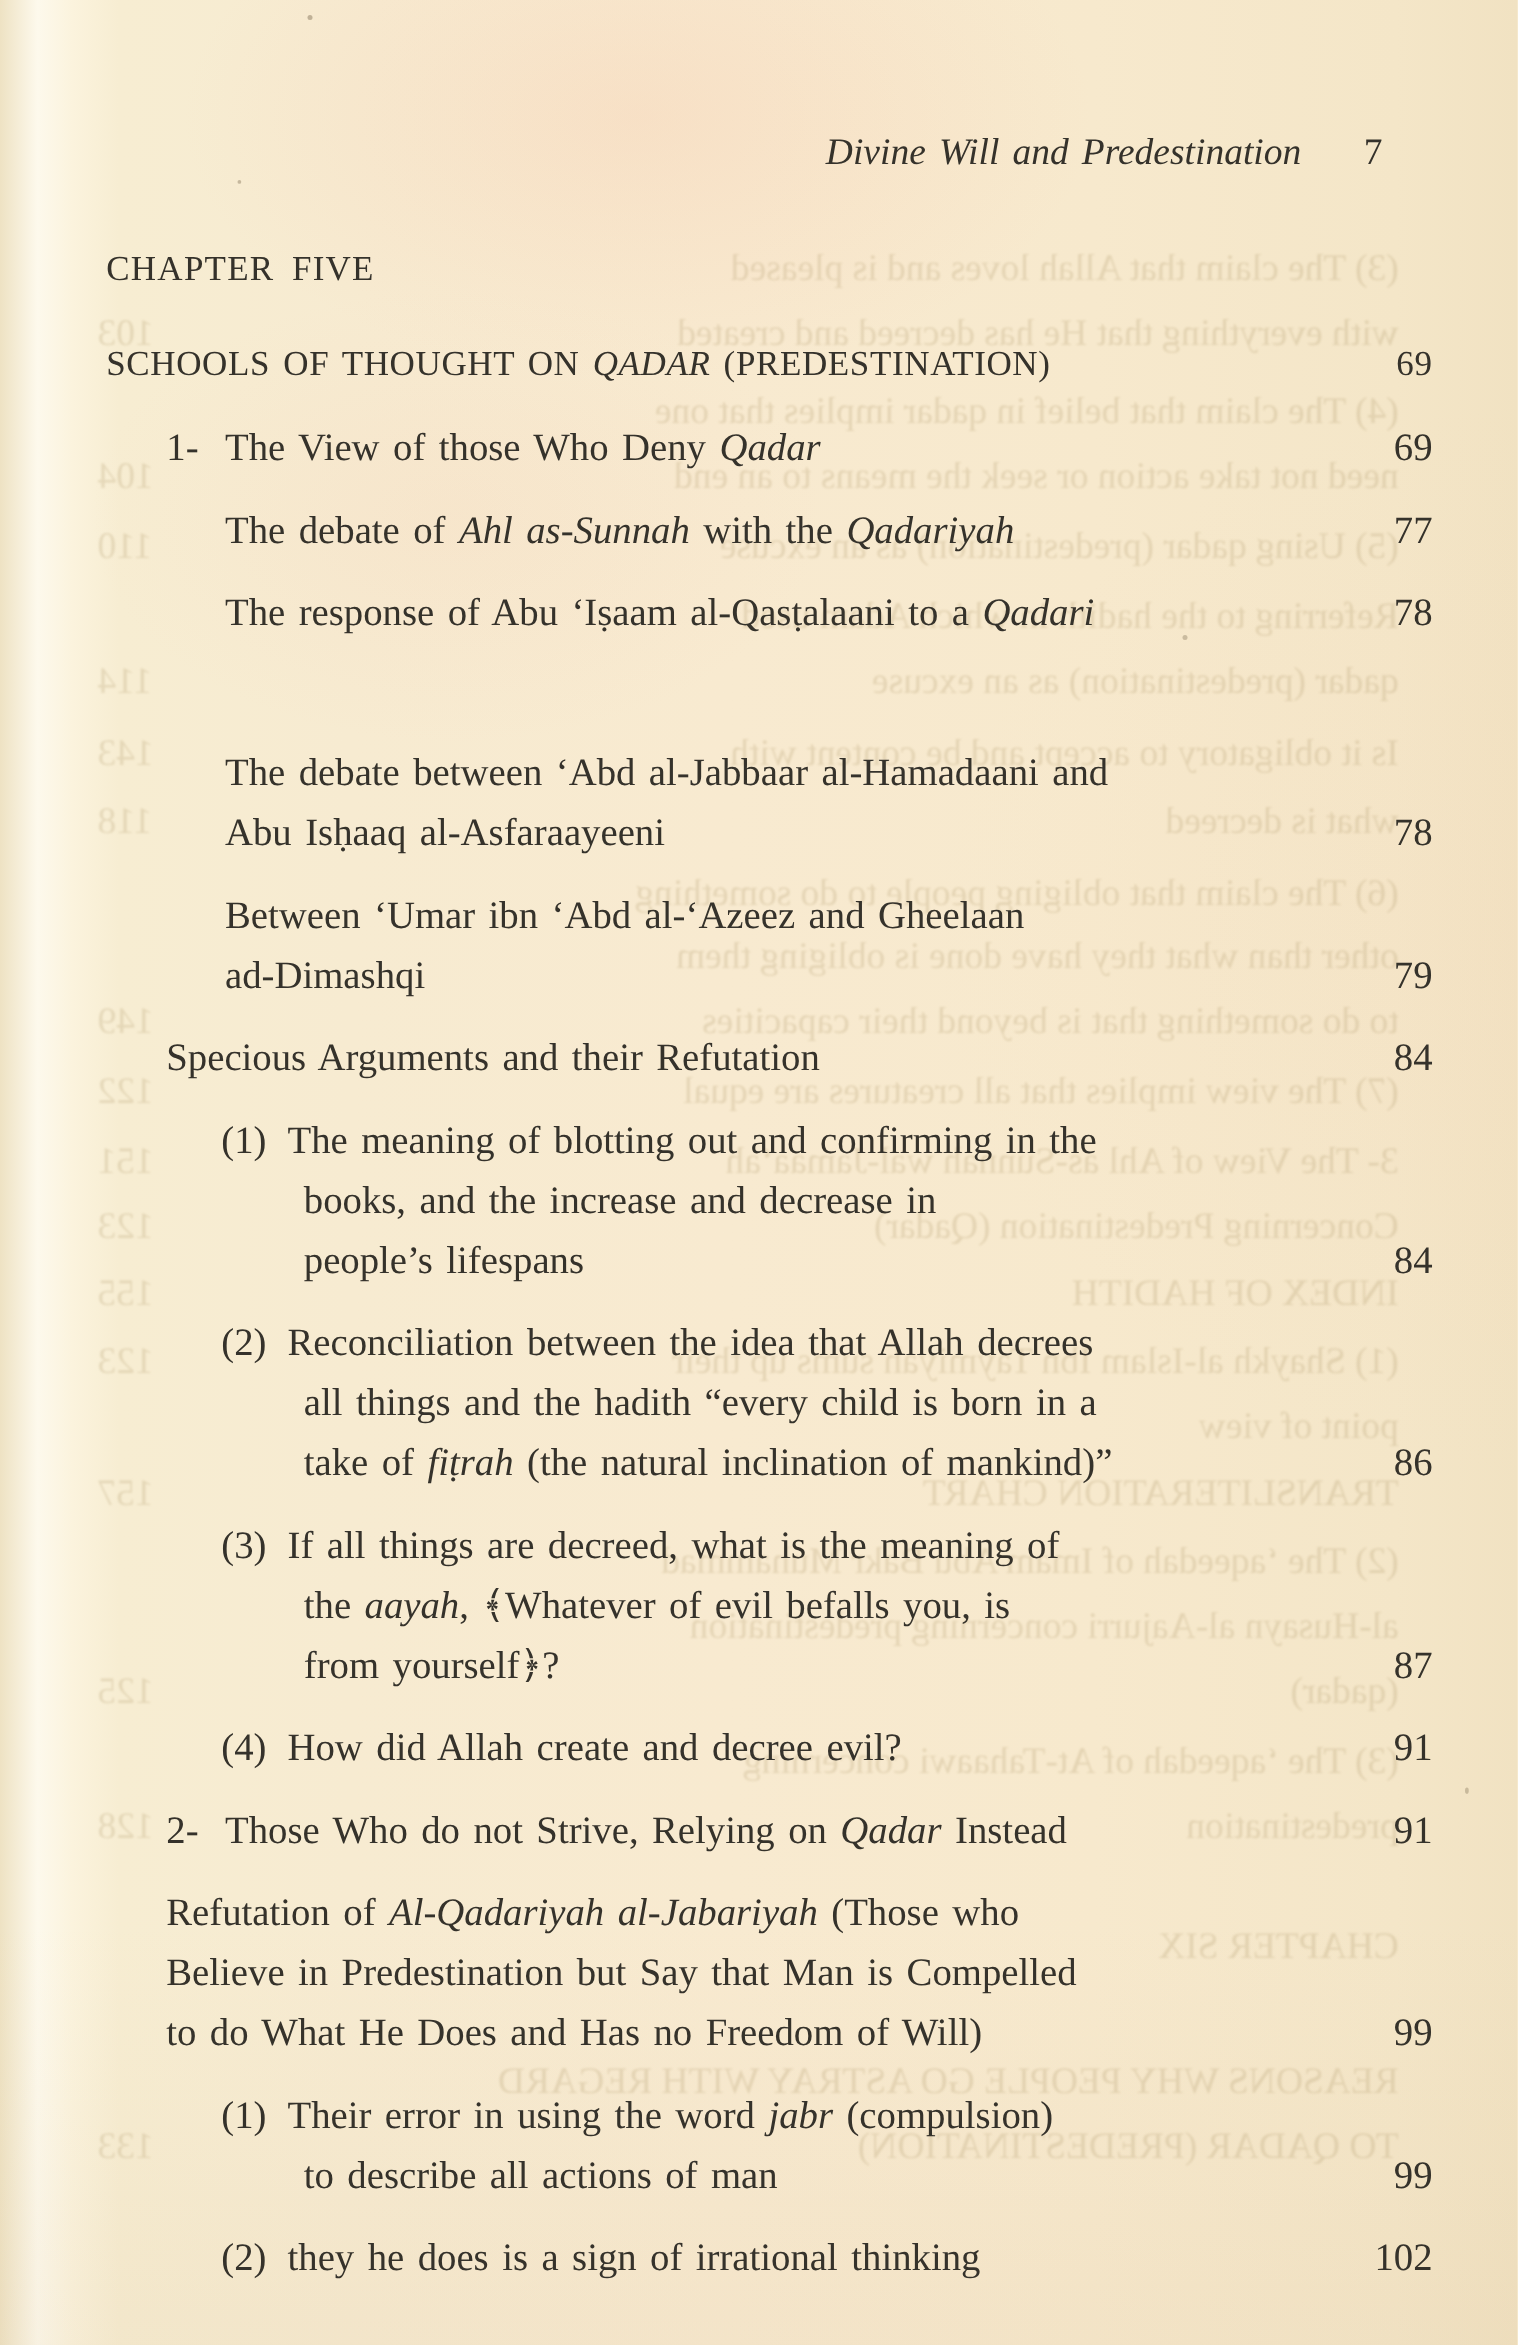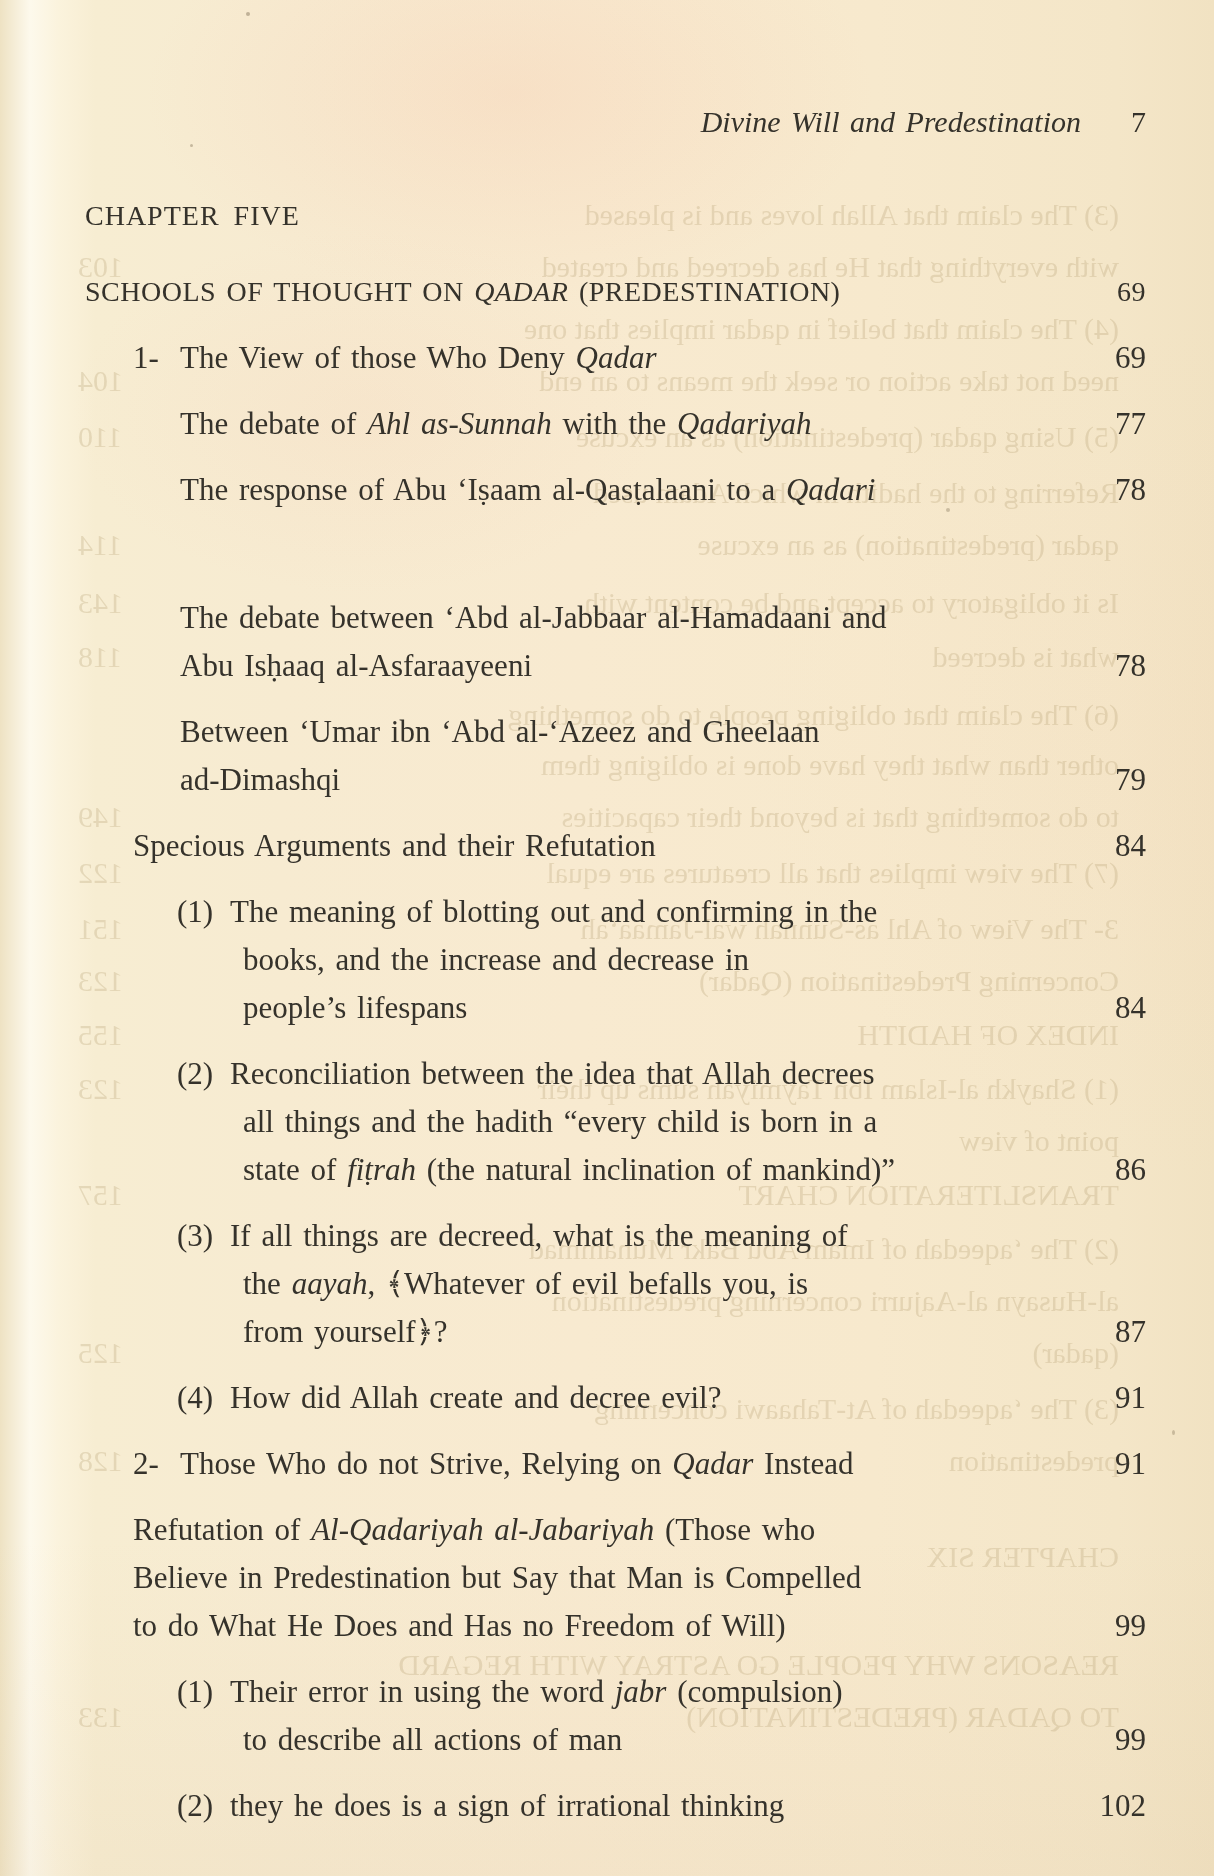--- a/index.html
+++ b/index.html
@@ -37,21 +37,21 @@
   
   .speck{position:absolute;border-radius:50%;background:#8a7a5f;}
   
   .content{
     position:absolute;left:85px;top:0;width:1061px;
     color:#35322b;font-size:31px;line-height:48px;
     word-spacing:3px;
   }
   .running-header{
     display:flex;justify-content:flex-end;align-items:flex-start;
-    margin-top:100px;line-height:44px;
+    margin-top:100px;margin-right:40px;line-height:44px;
   }
   .running-title{font-style:italic;font-size:30px;}
   .running-page{margin-left:50px;font-size:30px;}
   .chapter{
     margin-top:48px;font-size:28px;letter-spacing:1px;line-height:48px;
     word-spacing:6px;
   }
   #toc{margin-top:28px;}
   .row{display:flex;align-items:flex-start;}
   .row .textcol{flex:1;}
@@ -240,21 +240,21 @@
             <div class="line"><span>books, and the increase and decrease in</span></div>
             <div class="line"><span>people’s lifespans</span></div>
           </div>
           <span class="pagenum">84</span>
         </div>
         <div class="row item2">
           <span class="marker">(2)</span>
           <div class="textcol">
             <div class="line"><span>Reconciliation between the idea that Allah decrees</span></div>
             <div class="line"><span>all things and the hadith “every child is born in a</span></div>
-            <div class="line"><span>state of </span><span class="it">fiṭrah</span><span> (the natural inclination of mankind)”</span></div>
+            <div class="line"><span>take of </span><span class="it">fiṭrah</span><span> (the natural inclination of mankind)”</span></div>
           </div>
           <span class="pagenum">86</span>
         </div>
         <div class="row item2">
           <span class="marker">(3)</span>
           <div class="textcol">
             <div class="line"><span>If all things are decreed, what is the meaning of</span></div>
             <div class="line"><span>the </span><span class="it">aayah</span><span>, ﴾Whatever of evil befalls you, is</span></div>
             <div class="line"><span>from yourself﴿?</span></div>
           </div>

